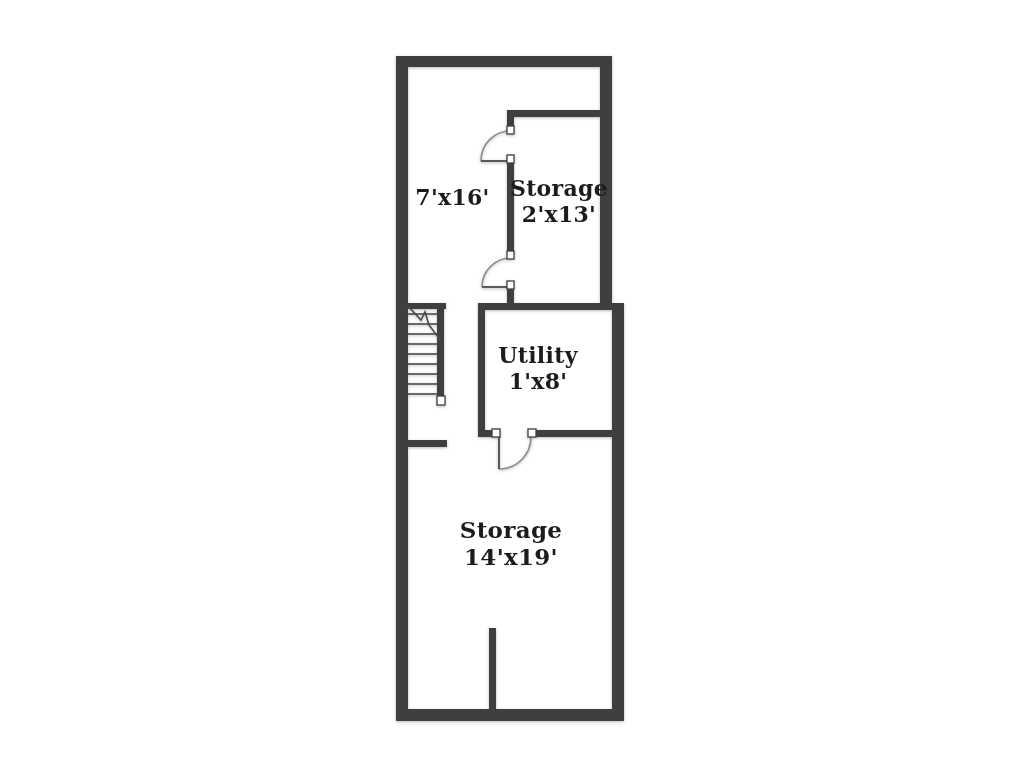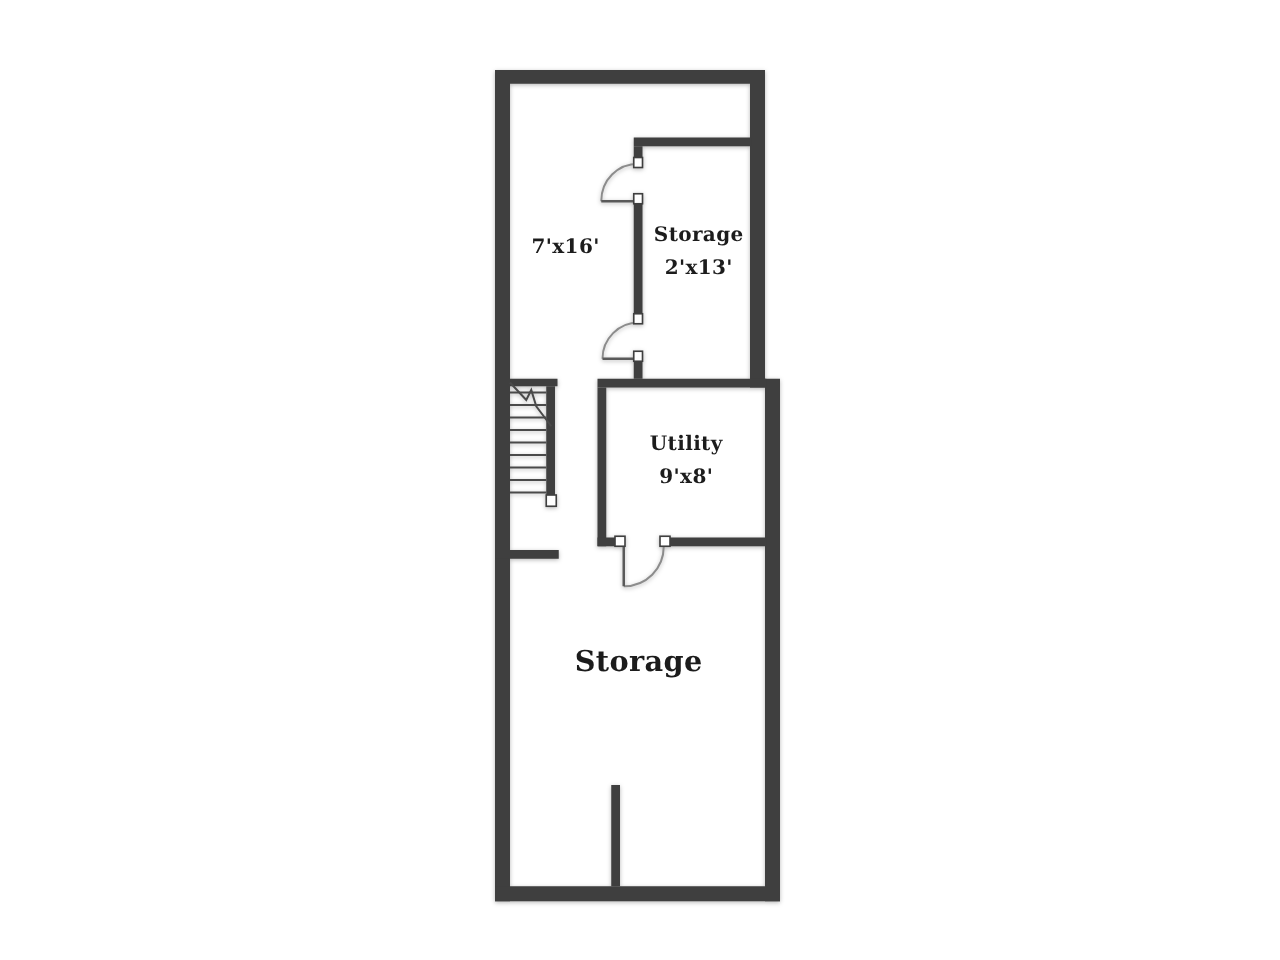--- a/index.html
+++ b/index.html
@@ -27,21 +27,21 @@
   .wall{fill:var(--wall);stroke:none;}
   .tread{stroke:var(--line);stroke-width:1.6;}
   .breakline{stroke:var(--line);stroke-width:1.6;fill:none;}
   .door-arc{stroke:var(--arc);stroke-width:1.6;fill:none;}
   .door-leaf{stroke:#5a5a5a;stroke-width:2;}
   .hinge{fill:#ffffff;stroke:var(--wall);stroke-width:1.3;}
   .room-label{
     position:absolute;
     color:var(--text);
     font-weight:bold;
-    font-size:16px;
+    font-size:22px;
     line-height:26px;
     text-align:center;
     letter-spacing:0.3px;
     white-space:nowrap;
   }
   .room-label .dims{display:block;}
   .room-label .rname{display:block;}
   .room-label.large{font-size:23px;line-height:27px;}
 </style>
 </head>
@@ -104,22 +104,23 @@
 
   <div class="room-label" style="left:390px;top:184px;width:125px;">
     <span class="dims">7'x16'</span>
   </div>
 
   <div class="room-label" style="left:507px;top:175px;width:104px;">
     <span class="rname">Storage</span>
     <span class="dims">2'x13'</span>
   </div>
 
-  <div class="room-label" style="left:486px;top:342px;width:126px;">
+  <div class="room-label" style="left:475px;top:342px;width:126px;">
     <span class="rname">Utility</span>
-    <span class="dims">9'x8'</span>
+    <span class="dims">1'x8'</span>
   </div>
 
   <div class="room-label large" style="left:408px;top:516px;width:206px;">
     <span class="rname">Storage</span>
+    <span class="dims">14'x19'</span>
   </div>
 
 </div>
 
 </body></html>

